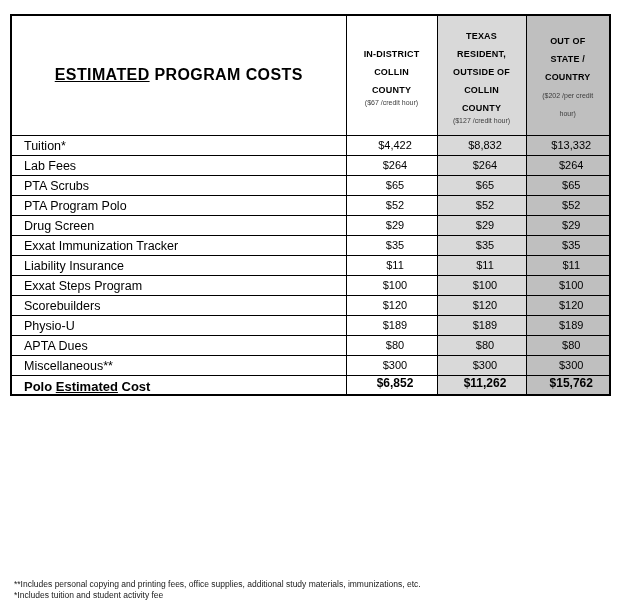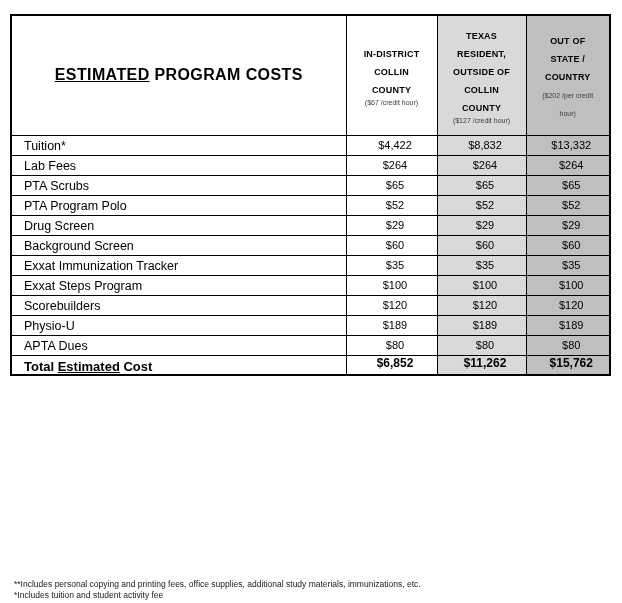--- a/index.html
+++ b/index.html
@@ -158,32 +158,32 @@
           <td class="value-cell">$52</td>
           <td class="value-cell">$52</td>
         </tr>
         <tr>
           <td class="label-cell">Drug Screen</td>
           <td class="value-cell">$29</td>
           <td class="value-cell">$29</td>
           <td class="value-cell">$29</td>
         </tr>
         <tr>
-          <td class="label-cell">Background Screen</td>
-          <td class="value-cell">$60</td>
-          <td class="value-cell">$60</td>
-          <td class="value-cell">$60</td>
-        </tr>
-        <tr>
           <td class="label-cell">Exxat Immunization Tracker</td>
           <td class="value-cell">$35</td>
           <td class="value-cell">$35</td>
           <td class="value-cell">$35</td>
         </tr>
         <tr>
+          <td class="label-cell">Liability Insurance</td>
+          <td class="value-cell">$11</td>
+          <td class="value-cell">$11</td>
+          <td class="value-cell">$11</td>
+        </tr>
+        <tr>
           <td class="label-cell">Exxat Steps Program</td>
           <td class="value-cell">$100</td>
           <td class="value-cell">$100</td>
           <td class="value-cell">$100</td>
         </tr>
         <tr>
           <td class="label-cell">Scorebuilders</td>
           <td class="value-cell">$120</td>
           <td class="value-cell">$120</td>
           <td class="value-cell">$120</td>
@@ -193,22 +193,28 @@
           <td class="value-cell">$189</td>
           <td class="value-cell">$189</td>
           <td class="value-cell">$189</td>
         </tr>
         <tr>
           <td class="label-cell">APTA Dues</td>
           <td class="value-cell">$80</td>
           <td class="value-cell">$80</td>
           <td class="value-cell">$80</td>
         </tr>
+        <tr>
+          <td class="label-cell">Miscellaneous**</td>
+          <td class="value-cell">$300</td>
+          <td class="value-cell">$300</td>
+          <td class="value-cell">$300</td>
+        </tr>
         <tr class="total-row">
-        <td class="label-cell"><span>Total </span><span class="u">Estimated</span><span> Cost</span></td>
+        <td class="label-cell"><span>Polo </span><span class="u">Estimated</span><span> Cost</span></td>
         <td class="value-cell">$6,852</td>
         <td class="value-cell">$11,262</td>
         <td class="value-cell">$15,762</td>
       </tr>
     </tbody>
   </table>
 
   <div class="footnote footnote-1">*Includes tuition and student activity fee</div>
   <div class="footnote footnote-2">**Includes personal copying and printing fees, office supplies, additional study materials, immunizations, etc.</div>
 

